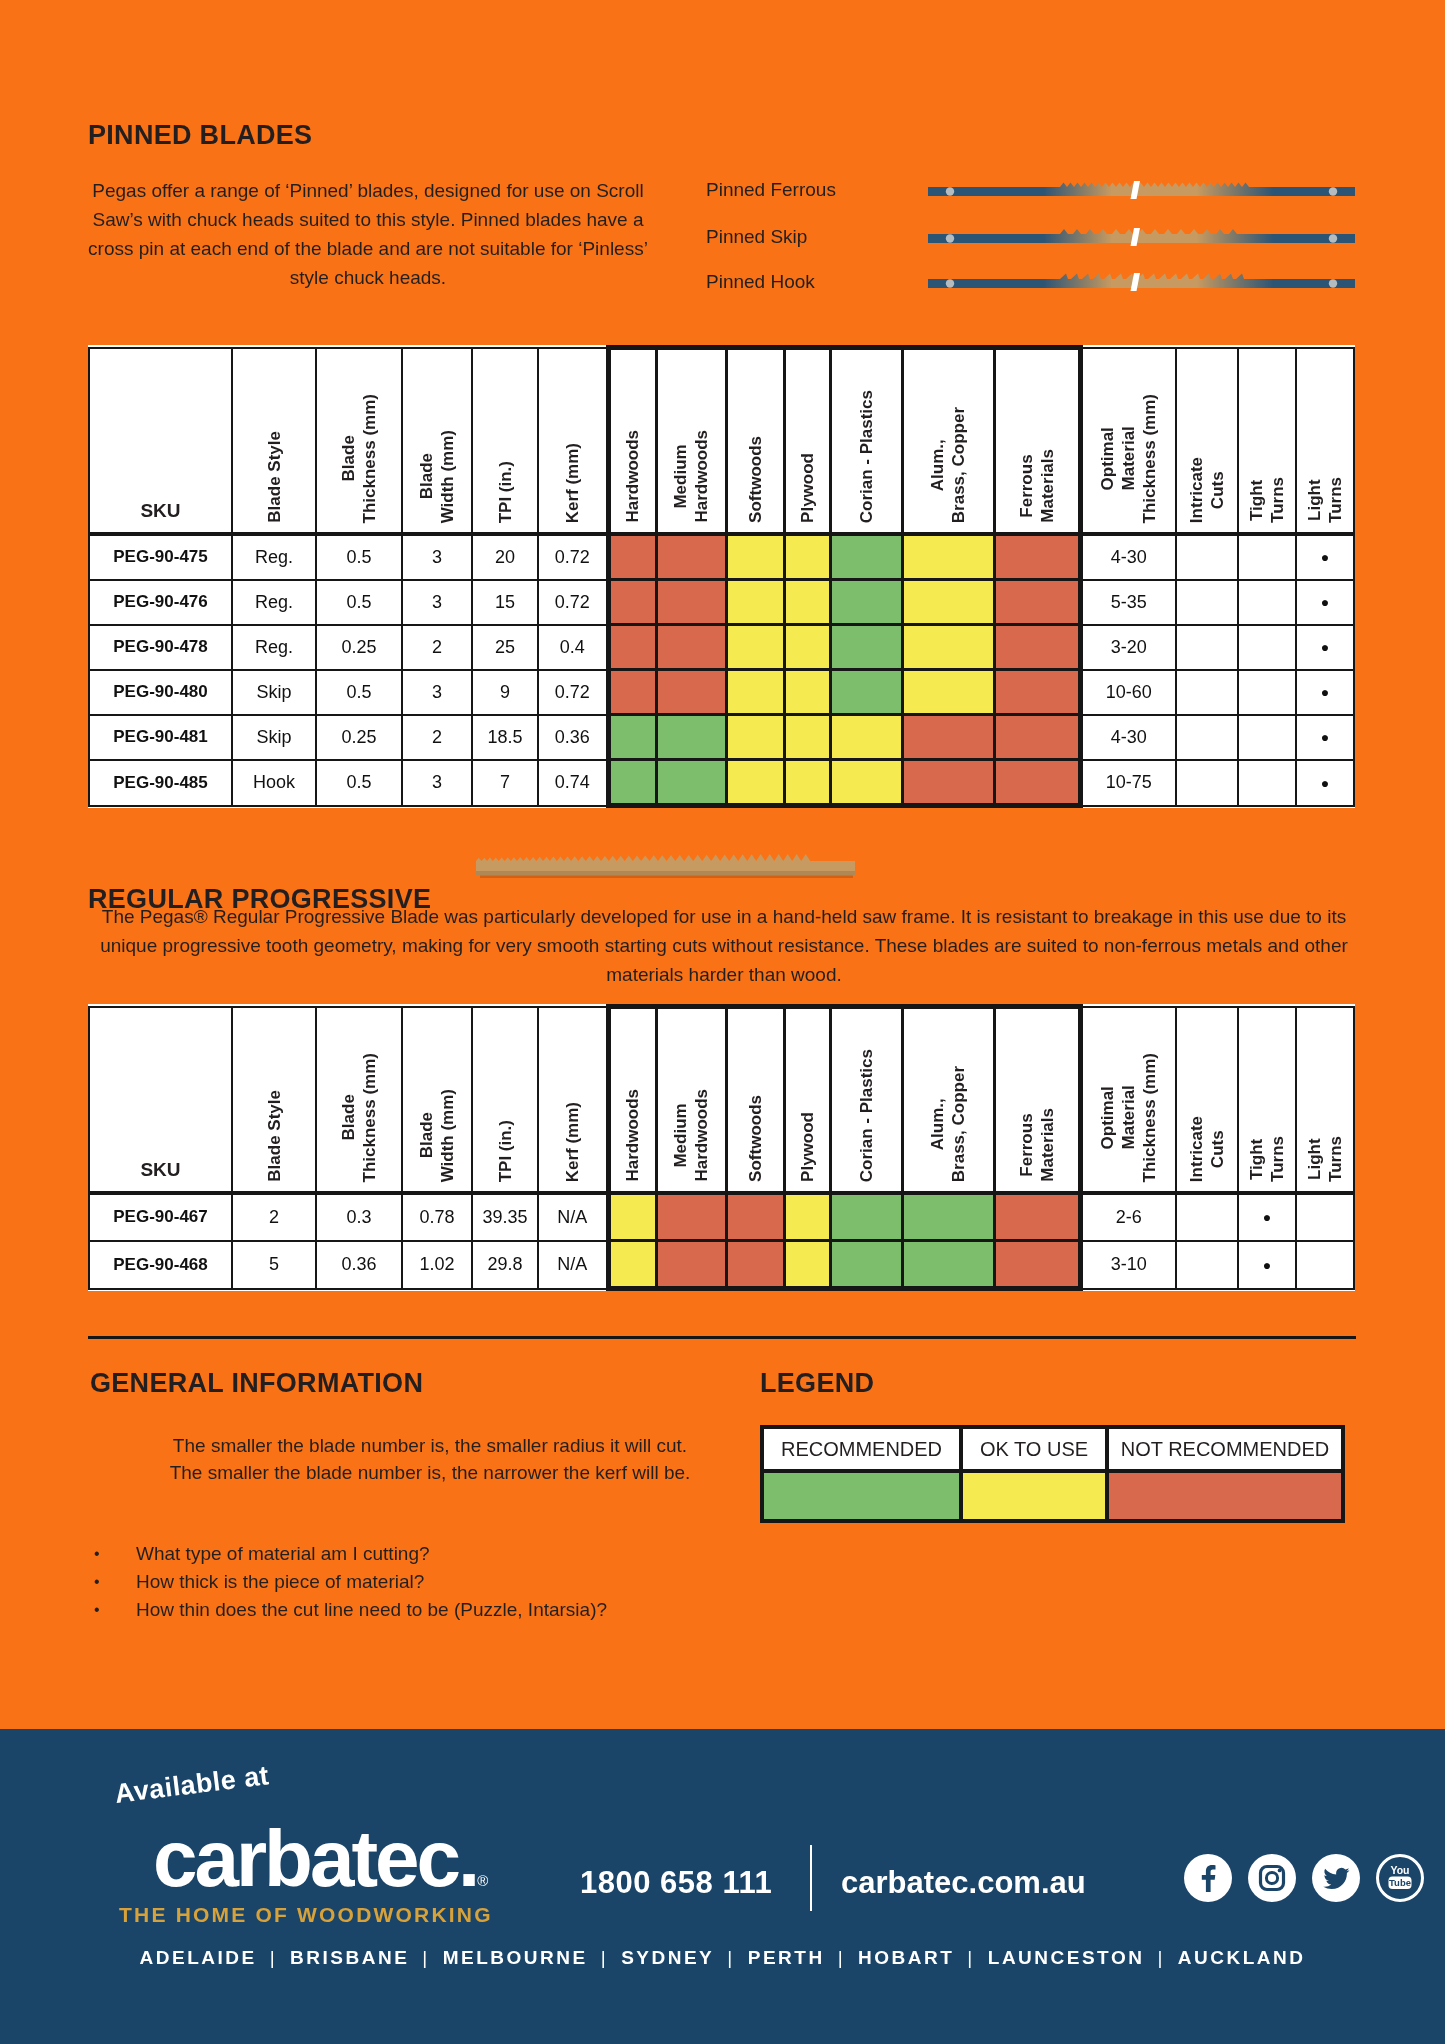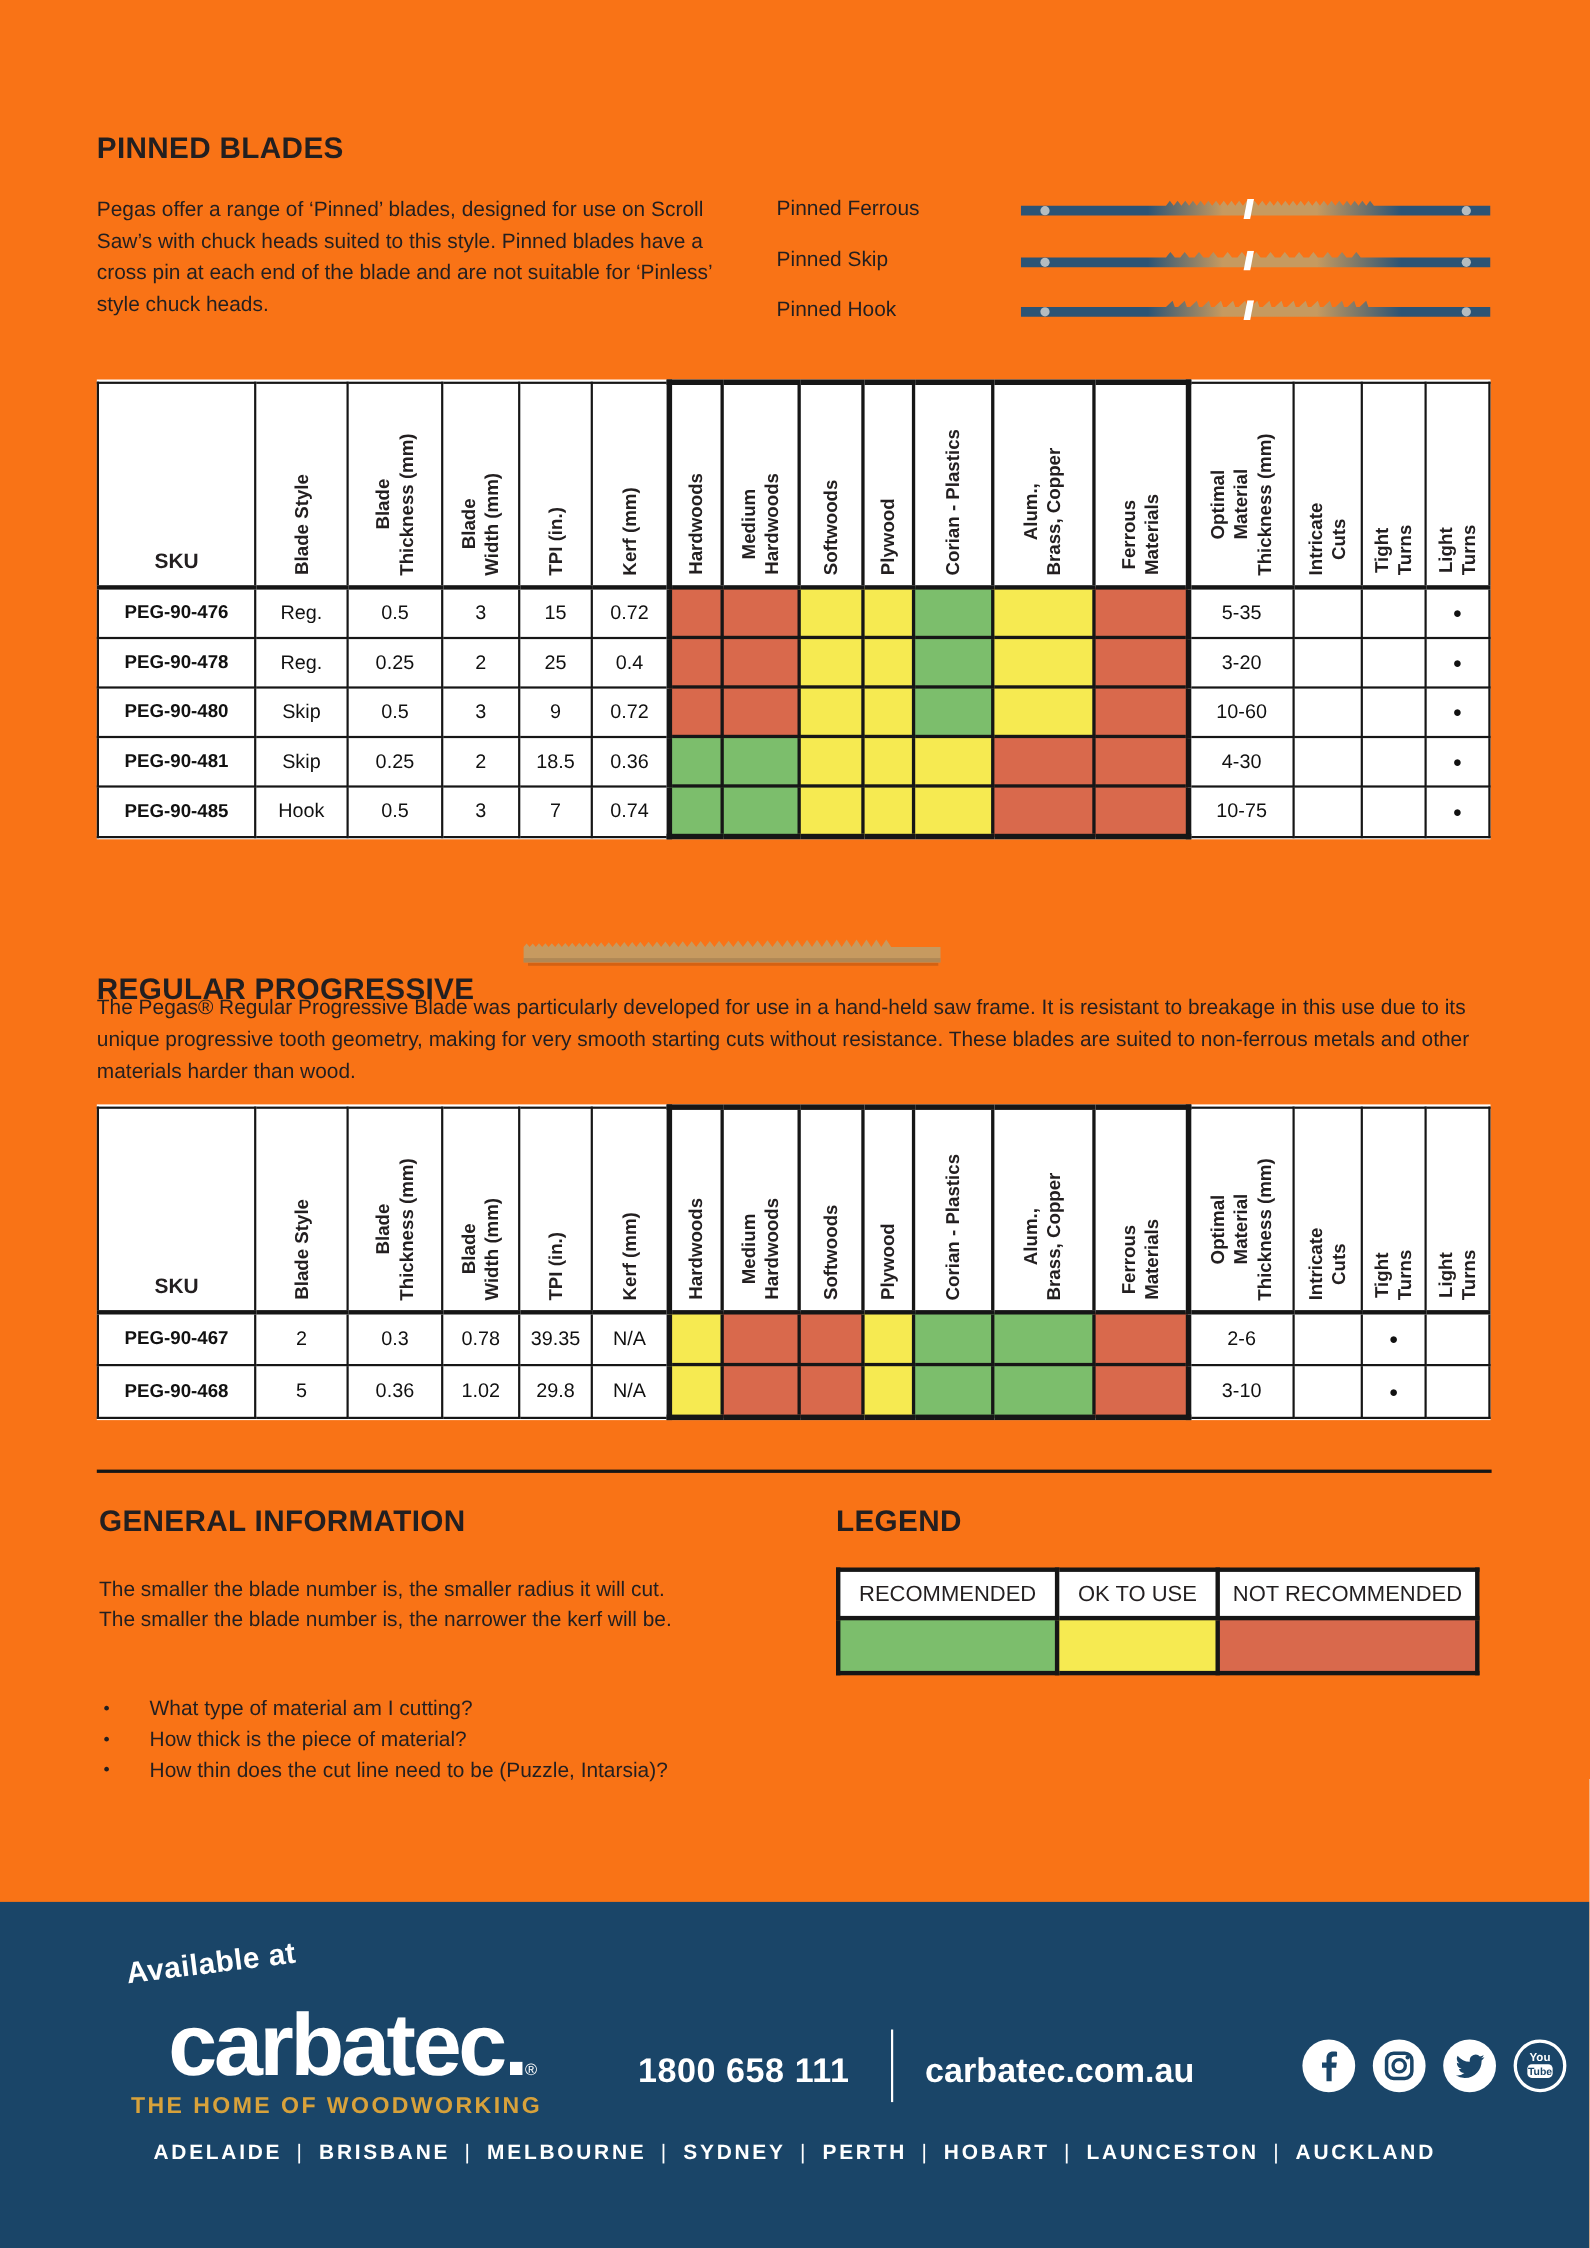--- a/index.html
+++ b/index.html
@@ -1,20 +1,20 @@
 <!DOCTYPE html>
 <html><head>
 <meta charset="utf-8">
 <style>
   html,body{margin:0;padding:0;background:#e8e8e8;}
   .page{position:relative;width:1445px;height:2044px;background:#f97316;margin:0 auto;
         font-family:"Liberation Sans",sans-serif;color:#231f20;overflow:hidden;}
   .abs{position:absolute;}
   .section-title{position:absolute;font-size:27px;font-weight:bold;letter-spacing:.3px;color:#231f20;}
-  .desc{position:absolute;font-size:19px;line-height:29px;color:#231f20;}
+  .desc{position:absolute;font-size:19px;line-height:29px;color:#231f20;text-align:center;}
   .blade-label{position:absolute;font-size:19px;color:#231f20;}
   .blade-img{position:absolute;width:427px;height:18px;}
 
   
   table.spec{position:absolute;border-collapse:collapse;table-layout:fixed;background:#fff;}
   table.spec th,table.spec td{border:2px solid #161616;padding:0;}
   table.spec thead th{height:182px;vertical-align:bottom;background:#fff;border-bottom:4px solid #161616;}
   table.spec tbody td{height:42px;text-align:center;vertical-align:middle;font-size:18px;color:#111;}
   #progressive-table tbody td{height:44px;}
   table.spec tbody td.sku{font-weight:bold;font-size:17px;}
@@ -197,20 +197,39 @@
             <div class="rot">Tight
 Turns</div>
           </th>
           <th>
             <div class="rot">Light
 Turns</div>
           </th>
         </tr>
       </thead>
       <tbody>
+        <tr>
+          <td class="sku">PEG-90-475</td>
+          <td>Reg.</td>
+          <td>0.5</td>
+          <td>3</td>
+          <td>20</td>
+          <td>0.72</td>
+          <td class="mat mfirst" style="background: rgb(217, 105, 76);"></td>
+          <td class="mat" style="background: rgb(217, 105, 76);"></td>
+          <td class="mat" style="background: rgb(246, 234, 81);"></td>
+          <td class="mat" style="background: rgb(246, 234, 81);"></td>
+          <td class="mat" style="background: rgb(124, 190, 108);"></td>
+          <td class="mat" style="background: rgb(246, 234, 81);"></td>
+          <td class="mat mlast" style="background: rgb(217, 105, 76);"></td>
+          <td>4-30</td>
+          <td></td>
+          <td></td>
+          <td class="dotcell">●</td>
+        </tr>
         <tr>
           <td class="sku">PEG-90-476</td>
           <td>Reg.</td>
           <td>0.5</td>
           <td>3</td>
           <td>15</td>
           <td>0.72</td>
           <td class="mat mfirst" style="background: rgb(217, 105, 76);"></td>
           <td class="mat" style="background: rgb(217, 105, 76);"></td>
           <td class="mat" style="background: rgb(246, 234, 81);"></td>

